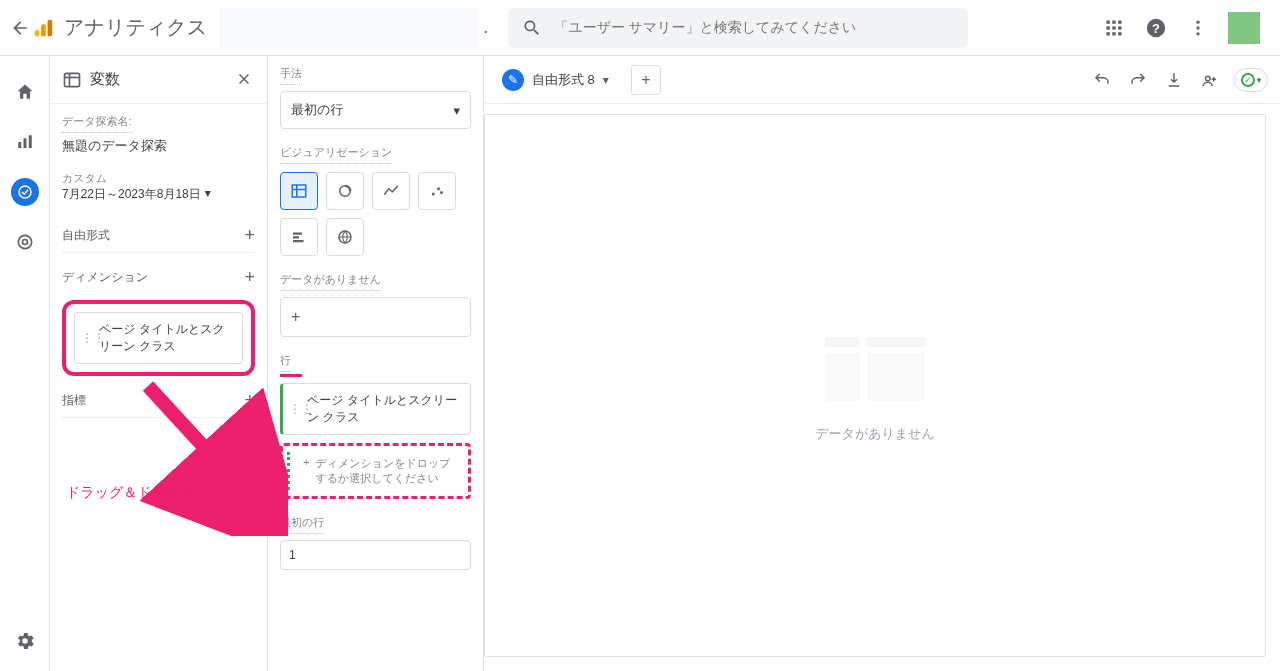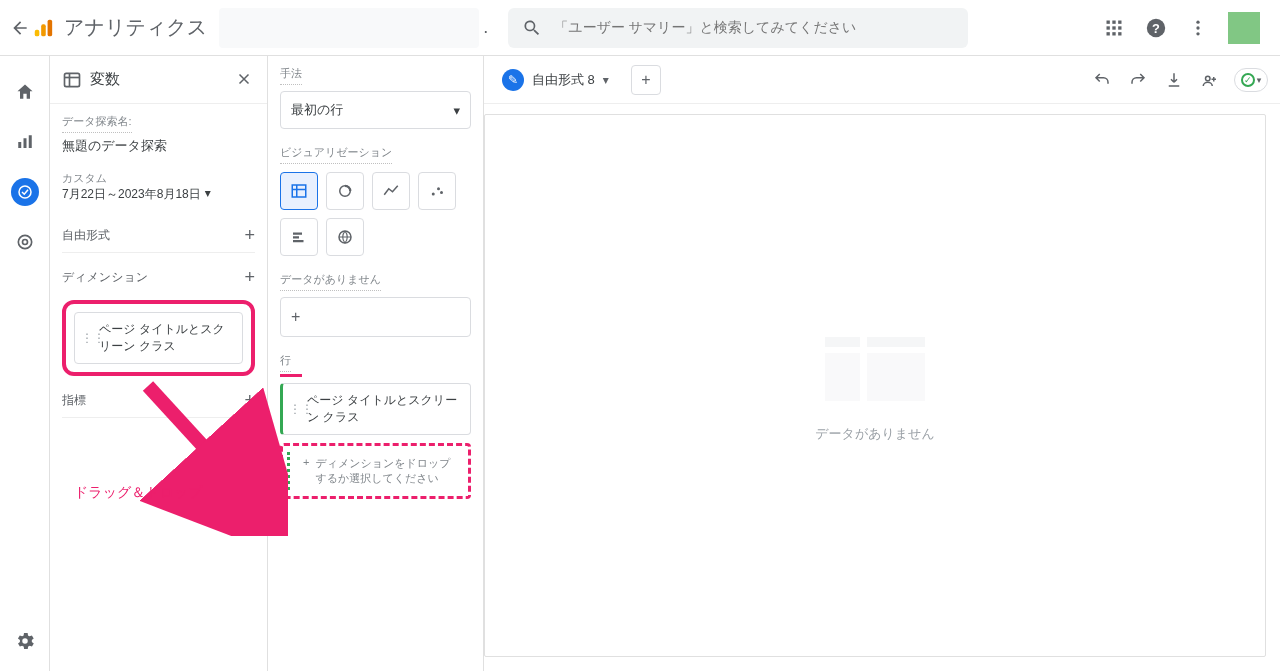--- a/index.html
+++ b/index.html
@@ -81,21 +81,21 @@
 .canvas-actions { display:flex; gap:12px; align-items:center; }
 .ca-btn { width:24px; height:24px; display:flex; align-items:center; justify-content:center; color:#5f6368; cursor:pointer; }
 .status-pill { width:34px; height:24px; border:1px solid #dadce0; border-radius:14px; display:flex; align-items:center; justify-content:center; gap:2px; }
 .status-dot { width:14px; height:14px; border:2px solid #34a853; border-radius:50%; display:flex; align-items:center; justify-content:center; font-size:9px; color:#34a853; }
 
 .canvas-body { flex:1; border:1px solid #e0e0e0; margin:10px 14px 14px 0; border-radius:2px; display:flex; flex-direction:column; align-items:center; justify-content:center; position:relative; }
 .placeholder-graphic { width:120px; height:80px; opacity:0.25; }
 .no-data { font-size:13px; color:#9aa0a6; margin-top:16px; }
 
 
-.annot-text { position:absolute; left:74px; top:484px; color:#ec1f6c; font-size:14px; font-weight:500; z-index:50; }
+.annot-text { position:absolute; left:66px; top:484px; color:#ec1f6c; font-size:14px; font-weight:500; z-index:50; }
 .annot-arrow { position:absolute; left:118px; top:376px; z-index:49; pointer-events:none; }
 
 svg.icon { width:20px; height:20px; }
 </style>
 </head>
 <body>
 
 <div class="topbar">
   <div class="back-arrow">
     <svg class="icon" viewBox="0 0 24 24">
@@ -301,20 +301,24 @@
           <span class="drag-handle">⋮⋮</span>
           <span>ページ タイトルとスクリーン クラス</span>
         </div>
         <div class="dashed-box">
           <div class="inner">
             <span class="plus-sm">+</span>
             <span>ディメンションをドロップするか選択してください</span>
           </div>
         </div>
       </div>
+      <div class="stack">
+        <div class="field-label">最初の行</div>
+        <input class="first-row-input" value="1" style="">
+      </div>
     </div>
   </div>
 
   <div class="canvas-wrap">
     <div class="canvas-tabs">
       <div class="tab-chip">
         <span class="pencil-badge">✎</span>
         <span>自由形式 8</span>
         <span class="tab-caret">▾</span>
       </div>

